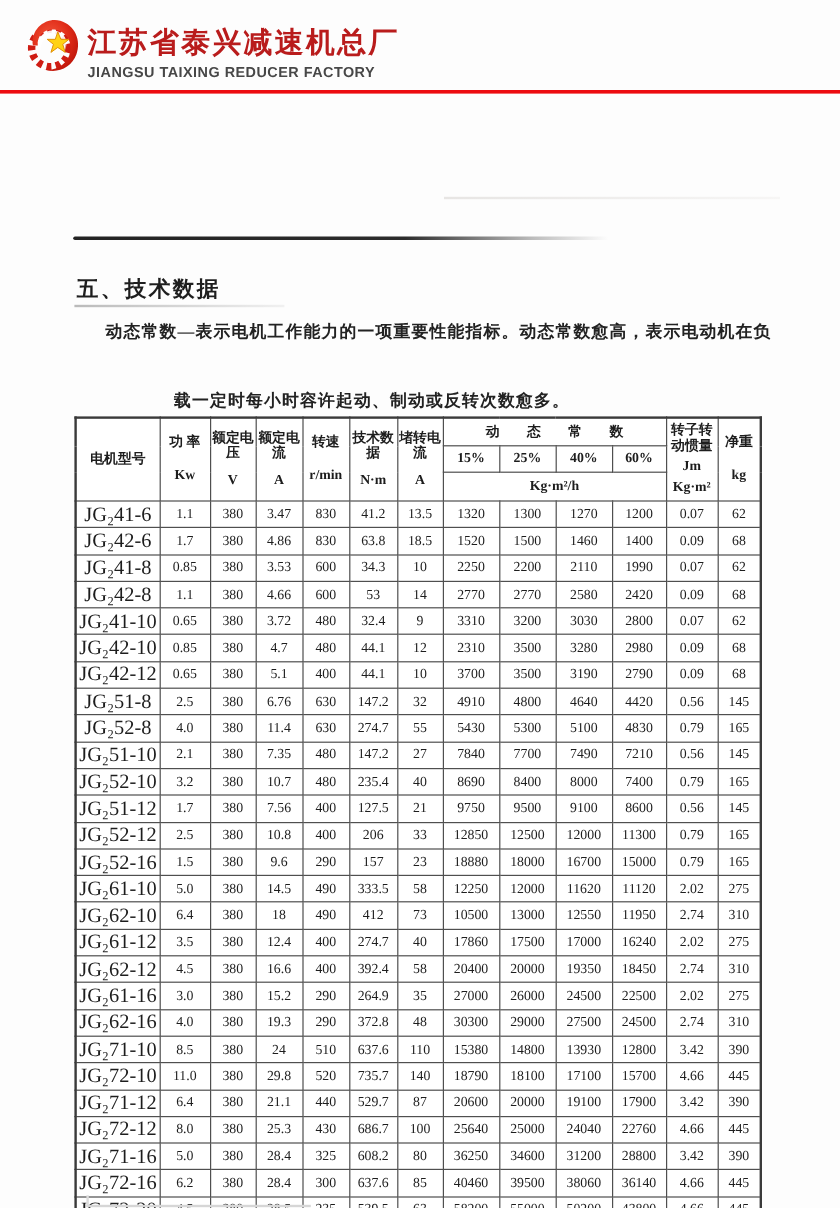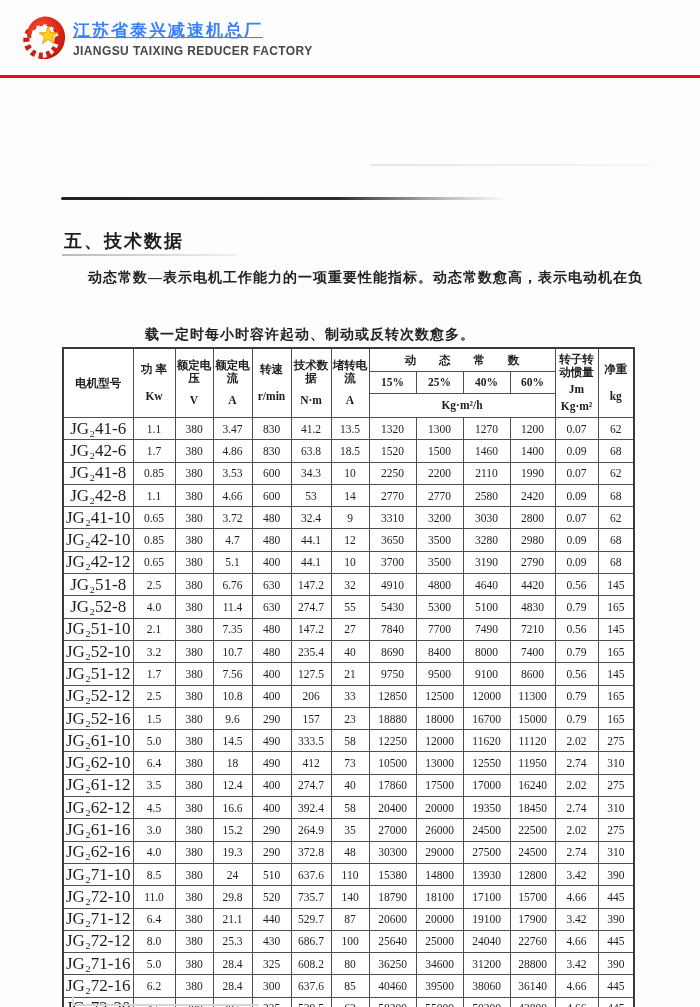--- a/index.html
+++ b/index.html
@@ -3,21 +3,21 @@
 <meta charset="utf-8">
 <style>
   html,body{margin:0;padding:0;background:#ffffff;}
   .page{
     position:relative;width:700px;height:1007px;background:#fdfdfd;
     font-family:"Liberation Serif",serif;color:#2f2f2f;overflow:hidden;
   }
   
   .logo{position:absolute;left:18px;top:11px;width:52px;height:56px;}
   .company{position:absolute;left:73px;top:19px;font-family:"Liberation Sans",sans-serif;}
-  .company-cn{font-size:17px;font-weight:bold;color:#3b82f6;letter-spacing:2px;text-decoration:underline;}
+  .company-cn{font-size:24px;font-weight:bold;color:#b91c1c;letter-spacing:2px;}
   .company-en{font-size:12px;font-weight:bold;color:#474747;letter-spacing:0.4px;margin-top:2px;}
   .redline{position:absolute;left:0;top:75px;width:700px;height:3px;background:#ed0c10;}
   
   .series-band{
     position:absolute;left:61px;top:166px;width:290px;height:30px;
     background:linear-gradient(to right,#eaeaea 86%,rgba(234,234,234,0));
     font-family:"Liberation Sans",sans-serif;font-size:19px;font-weight:bold;
     color:#1f1f1f;line-height:30px;padding-left:3px;letter-spacing:0.5px;
   }
   .series-underline{
@@ -264,21 +264,21 @@
           <td>62</td>
         </tr>
         <tr>
           <td class="model">JG₂42-10</td>
           <td>0.85</td>
           <td>380</td>
           <td>4.7</td>
           <td>480</td>
           <td>44.1</td>
           <td>12</td>
-          <td>3650</td>
+          <td>2310</td>
           <td>3500</td>
           <td>3280</td>
           <td>2980</td>
           <td>0.09</td>
           <td>68</td>
         </tr>
         <tr>
           <td class="model">JG₂42-12</td>
           <td>0.65</td>
           <td>380</td>

